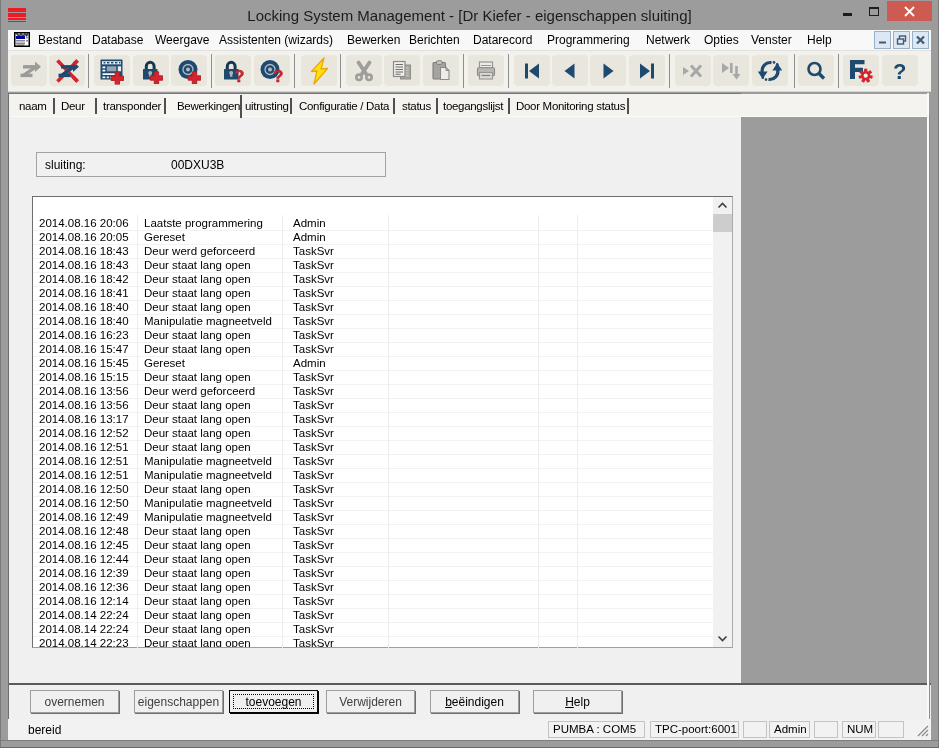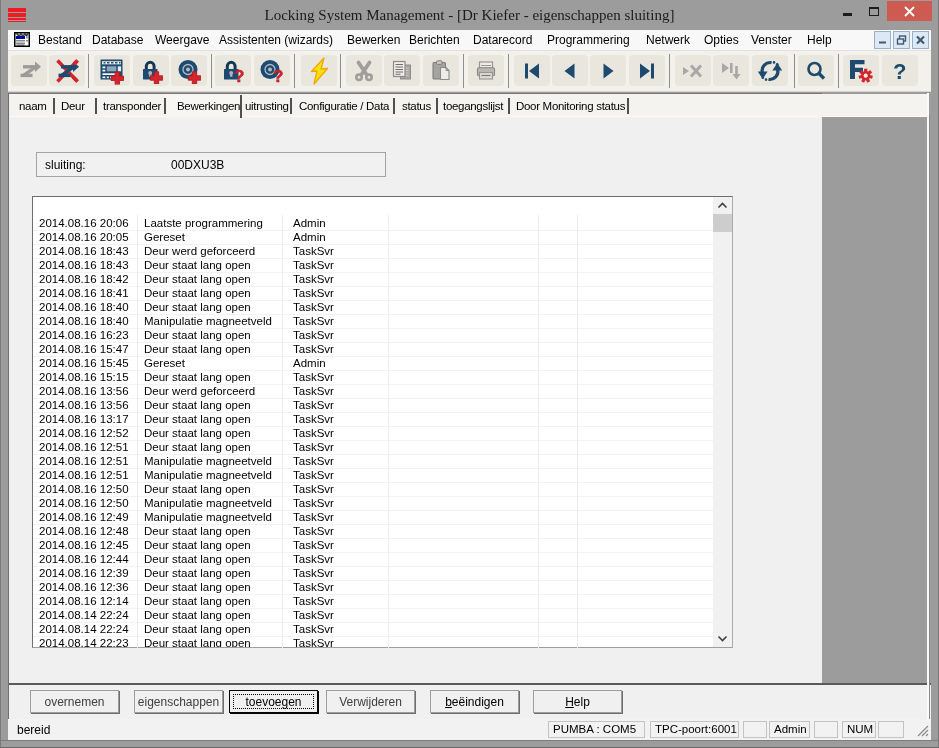--- a/index.html
+++ b/index.html
@@ -2,21 +2,21 @@
 <html><head>
 <meta charset="utf-8">
 <style>
 * { margin:0; padding:0; box-sizing:border-box; }
 html,body { width:939px; height:748px; overflow:hidden; }
 body { font-family:"Liberation Sans", sans-serif; background:#9c9c9c; position:relative; }
 .abs { position:absolute; }
 
 
 #titlebar { left:0; top:0; width:939px; height:30px; background:#9c9c9c; }
-#title-text { left:0; top:7px; width:939px; text-align:center; font-size:15px; color:#1c1c1c;font-family:Liberation Serif, serif; }
+#title-text { left:0; top:7px; width:939px; text-align:center; font-size:15px; color:#1c1c1c; }
 #appicon { left:8px; top:8px; width:18px; height:14px; }
 #appicon div { position:absolute; left:0; width:18px; background:#ec1c24; }
 #btn-close { left:887px; top:1px; width:45px; height:20px; background:#ce5b51; }
 #btn-close svg { position:absolute; left:17px; top:5px; }
 #btn-min { left:843px; top:13px; width:8.5px; height:2.5px; background:#1c1c1c; }
 #btn-max { left:869px; top:7px; width:10px; height:8.5px; border:1.2px solid #1c1c1c; border-top-width:2.2px; background:transparent; }
 
 
 #menubar { left:8px; top:30px; width:923px; height:20px; background:#f8f8f8; }
 #menubar .mi { position:absolute; top:3px; font-size:12px; color:#000; }
@@ -24,21 +24,21 @@
 .mdibtn { position:absolute; top:1px; width:17px; height:18px; background:#dce9f5; border:1px solid #98b1c8; }
 #menuline { left:8px; top:50px; width:923px; height:1px; background:#e3e1dd; }
 
 
 #toolbar { left:8px; top:51px; width:923px; height:41px; background:#f3f1ec; border-bottom:1px solid #d8d5cf; }
 .tbtn { position:absolute; top:4px; width:36px; height:31px; background:#e9e6de; border-radius:4px; }
 .tbtn svg { position:absolute; left:50%; top:50%; transform:translate(-50%,-50%); }
 .tsep { position:absolute; top:3px; width:1px; height:34px; background:#8e8e8e; }
 
 
-#client { left:9px; top:93px; width:813px; height:590px; background:#f0f0f0; border-top:1px solid #787878; }
+#client { left:9px; top:93px; width:732px; height:590px; background:#f0f0f0; border-top:1px solid #787878; }
 
 
 #tabstrip { position:absolute; left:1px; top:0px; width:917px; height:23px; background:#f4f3f0; border-bottom:1px solid #fafaf8; }
 .tlbl { position:absolute; top:6px; font-size:11.5px; letter-spacing:-0.3px; color:#000; white-space:nowrap; }
 .tsp { position:absolute; top:4px; width:2px; height:16px; background:#4f4f4f; }
 #tactive { position:absolute; left:155px; top:0px; width:76px; height:24px; background:#f7f6f3; }
 
 
 .fbox { position:absolute; top:58px; height:25px; border:1px solid #a3a3a3; background:#f1f1f1; font-size:12px; color:#000; }
 .fbox span { position:absolute; top:5px; }
@@ -532,21 +532,21 @@
 <div class="abs" id="bottomband" style="left:8px;top:683px;width:923px;height:36px;background:#f0f0f0;border-top:2px solid #5a5a5a;"></div>
 
 <div class="abs pbtn dis" style="left:30px">overnemen</div>
 <div class="abs pbtn dis" style="left:134px">eigenschappen</div>
 <div class="abs pbtn def" style="left:229px"><div style="position:absolute;left:3px;top:3px;right:3px;bottom:3px;border:1px dotted #000;"></div>toevoegen</div>
 <div class="abs pbtn dis" style="left:326px">Verwijderen</div>
 <div class="abs pbtn" style="left:430px"><span class="u">b</span>eëindigen</div>
 <div class="abs pbtn" style="left:533px"><span class="u">H</span>elp</div>
 
 <div class="abs" id="statusbar">
-  <div style="position:absolute;left:0;top:4px;font-size:12px;padding-left:9px;">bereid</div>
+  <div style="position:absolute;left:0;top:4px;font-size:12px;padding-left:20px;">bereid</div>
   <div class="seg" style="left:540px;width:97px;">PUMBA : COM5</div>
   <div class="seg" style="left:642px;width:89px;">TPC-poort:6001</div>
   <div class="seg" style="left:735px;width:24px;"></div>
   <div class="seg" style="left:761px;width:41px;">Admin</div>
   <div class="seg" style="left:806px;width:24px;"></div>
   <div class="seg" style="left:834px;width:34px;">NUM</div>
   <div class="seg" style="left:870px;width:26px;"></div>
   <svg id="grip" width="12" height="12">
       <path d="M11 1 L1 11 M11 5 L5 11 M11 9 L9 11" stroke="#8a8a8a" stroke-width="1.2"></path>
     </svg>

